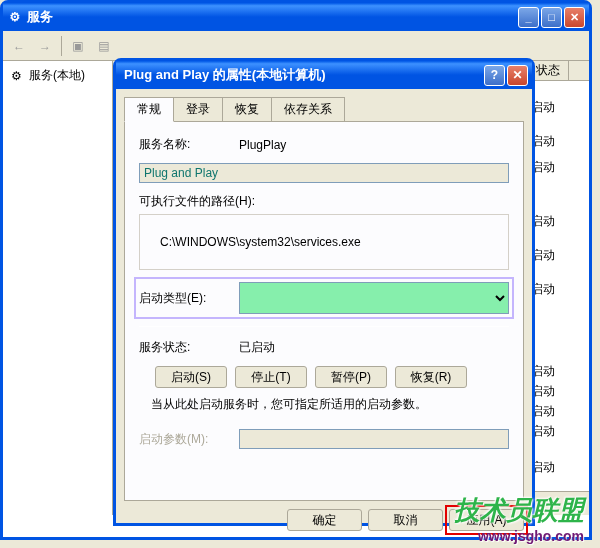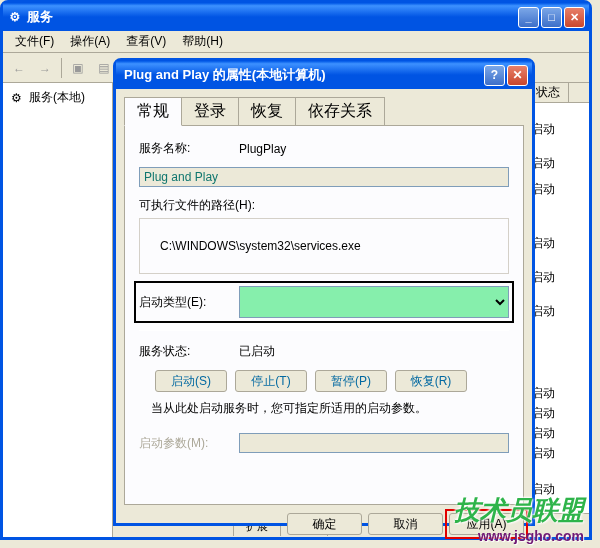--- a/index.html
+++ b/index.html
@@ -36,41 +36,41 @@
 
 
 .dialog { position: absolute; top: 58px; left: 113px; width: 422px; height: 468px; border: 3px solid #0054e3; border-radius: 8px 8px 0 0; background: #ece9d8; z-index: 10; }
 .dialog-titlebar { background: linear-gradient(to bottom, #0058e6, #3d91ff 10%, #0054e3 50%, #0054e3); height: 28px; display: flex; align-items: center; padding: 11px 4px; color: #fff; font-weight: bold; }
 .dialog-title { flex: 1; font-size: 13px; padding-left: 4px; }
 .dialog-help { width: 21px; height: 21px; background: linear-gradient(to bottom, #7ba7e8, #3d6fc9); border: 1px solid #fff; border-radius: 3px; color: #fff; display: flex; align-items: center; justify-content: center; font-weight: bold; cursor: pointer; margin-right: 2px; }
 .dialog-close { width: 21px; height: 21px; background: linear-gradient(to bottom, #e88069, #c9462d); border: 1px solid #fff; border-radius: 3px; color: #fff; display: flex; align-items: center; justify-content: center; font-weight: bold; cursor: pointer; }
 
 .dialog-body { padding: 8px; }
 .tabs { display: flex; }
-.tab { padding: 3px 12px; border: 1px solid #aca899; background: #ece9d8; cursor: pointer; margin-right: -1px; font-size: 16px; position: relative; }
+.tab { padding: 3px 12px; border: 1px solid #aca899; background: #ece9d8; cursor: pointer; margin-right: -1px; font-size: 12px; position: relative; }
 .tab.active { background: #fcfcfe; border-bottom: 1px solid #fcfcfe; z-index: 2; }
 .tab-content { border: 1px solid #aca899; background: #fcfcfe; padding: 14px 14px; margin-top: -1px; height: 380px; }
 
 .form-row { display: flex; align-items: center; margin-bottom: 10px; }
 .form-label { width: 100px; }
 .form-value { flex: 1; }
 .form-input { flex: 1; border: 1px solid #7f9db9; padding: 2px 4px; background: #fff; height: 20px; font-size: 12px; font-family: inherit; }
 .form-textarea { flex: 1; border: 1px solid #7f9db9; padding: 2px 4px; background: #fff; height: 20px; font-size: 12px; font-family: inherit; overflow-y: scroll; }
 .form-select { flex: 1; border: 1px solid #7f9db9; padding: 15px 2px; background: #86efac; height: 16px; font-size: 12px; font-family: inherit; }
 .form-input[readonly], .form-input.disabled { background: #ece9d8; color: #0f766e; }
 
-.highlight-box { border: 2px solid #000000; padding: 3px; margin: -5px; }
+.highlight-box { border: 2px solid #c4b5fd; padding: 3px; margin: -5px; }
 
 .path-row { border: 1px solid #d4d0c8; padding: 20px; background: #fcfcfe; margin-bottom: 12px; }
 
 .divider { height: 1px; background: #aca899; margin: 12px 0; border-bottom: 1px solid #fff; }
 
 .btn-row { display: flex; gap: 8px; margin-bottom: 8px; padding-left: 16px; }
 .xp-btn { padding: 2px 8px; border: 1px solid #aca899; background: #ece9d8; border-radius: 3px; cursor: pointer; font-size: 12px; font-family: inherit; min-width: 72px; height: 22px; }
-.xp-btn:disabled { color: #0369a1; }
+.xp-btn:disabled { color: #000000; }
 .help-text { margin: 8px 12px; }
 
 .dialog-footer { display: flex; justify-content: flex-end; gap: 6px; padding: 0 8px 8px; }
 .dialog-footer .xp-btn { min-width: 75px; }
 .apply-highlight { border: 2px solid #e20000; padding: 2px; margin: -4px; display: inline-block; }
 
 .watermark { position: absolute; bottom: 4px; right: 16px; z-index: 20; text-align: right; pointer-events: none; }
 .watermark-text { color: #2eb44a; font-size: 26px; font-weight: bold; font-style: italic; text-shadow: 1px 1px 2px #fff, -1px -1px 2px #fff; }
 .watermark-url { color: #701a75; font-size: 14px; font-weight: bold; text-shadow: 1px 1px 1px #fff; }
 </style>
@@ -80,26 +80,20 @@
 <div class="main-window">
   <div class="titlebar">
     <span class="titlebar-icon">⚙</span>
     <span class="titlebar-title">服务</span>
     <div class="titlebar-buttons">
       <div class="titlebar-btn">_</div>
       <div class="titlebar-btn">□</div>
       <div class="titlebar-btn close">✕</div>
     </div>
   </div>
-  <div class="menubar">
-    <div class="menu-item">文件(F)</div>
-    <div class="menu-item">操作(A)</div>
-    <div class="menu-item">查看(V)</div>
-    <div class="menu-item">帮助(H)</div>
-  </div>
   <div class="toolbar">
     <div class="toolbar-btn">←</div>
     <div class="toolbar-btn">→</div>
     <div class="toolbar-sep"></div>
     <div class="toolbar-btn">▣</div>
     <div class="toolbar-btn">▤</div>
   </div>
   <div class="content-area">
     <div class="tree-pane">
       <div class="tree-item">

